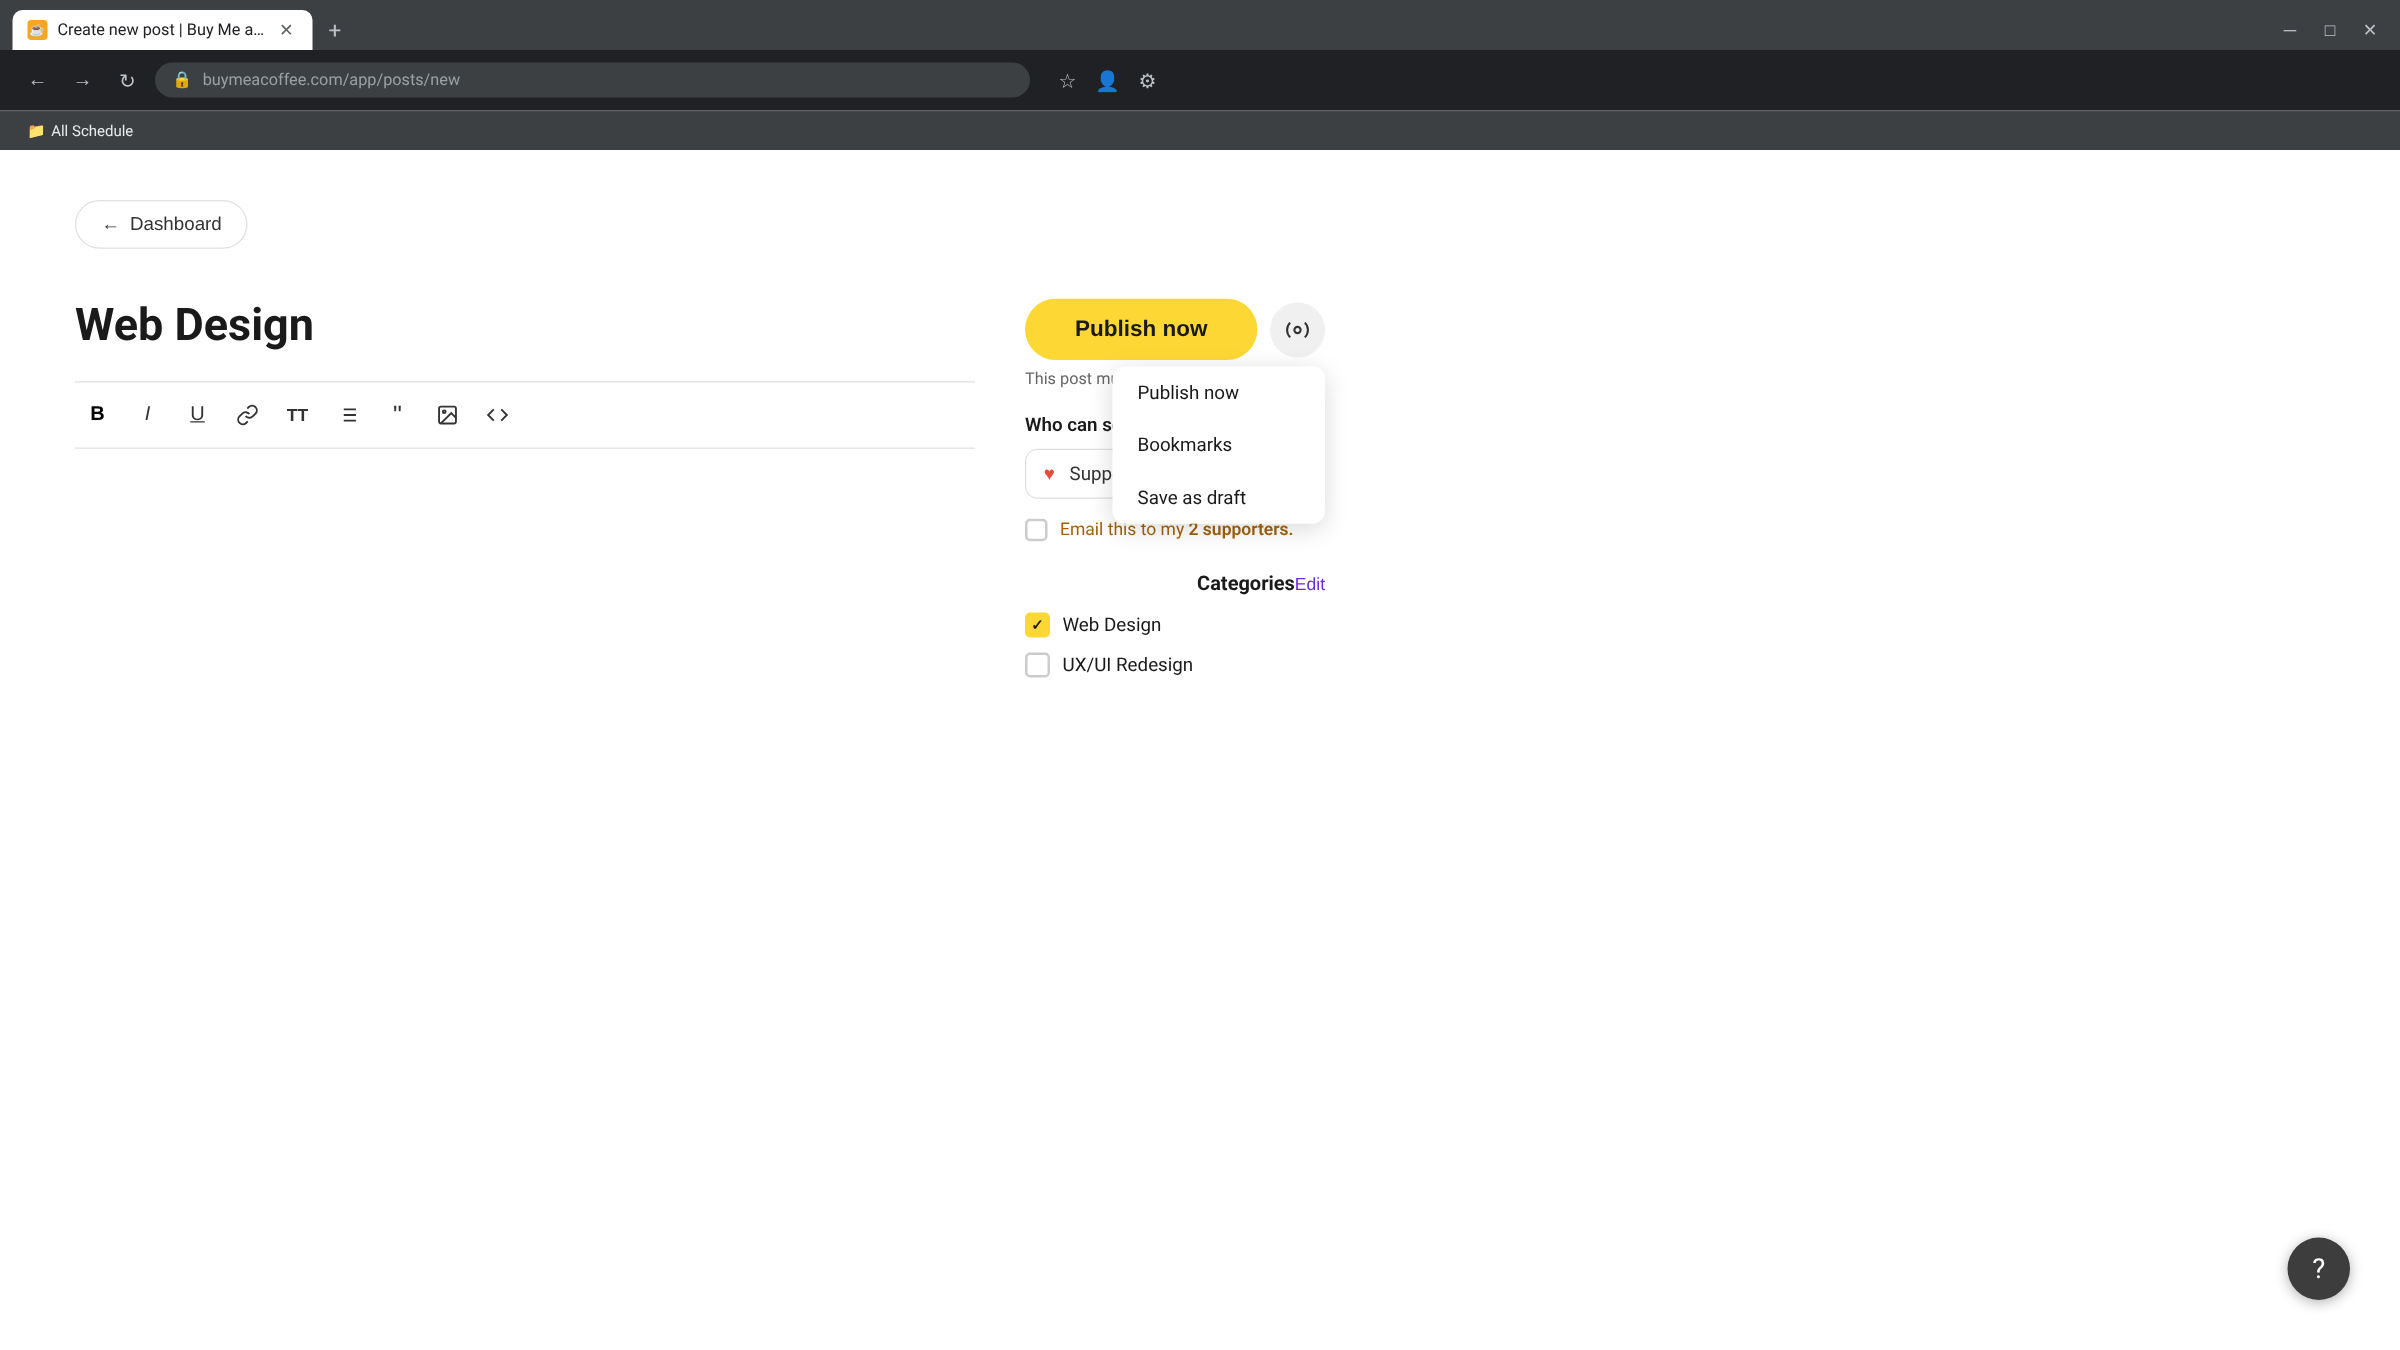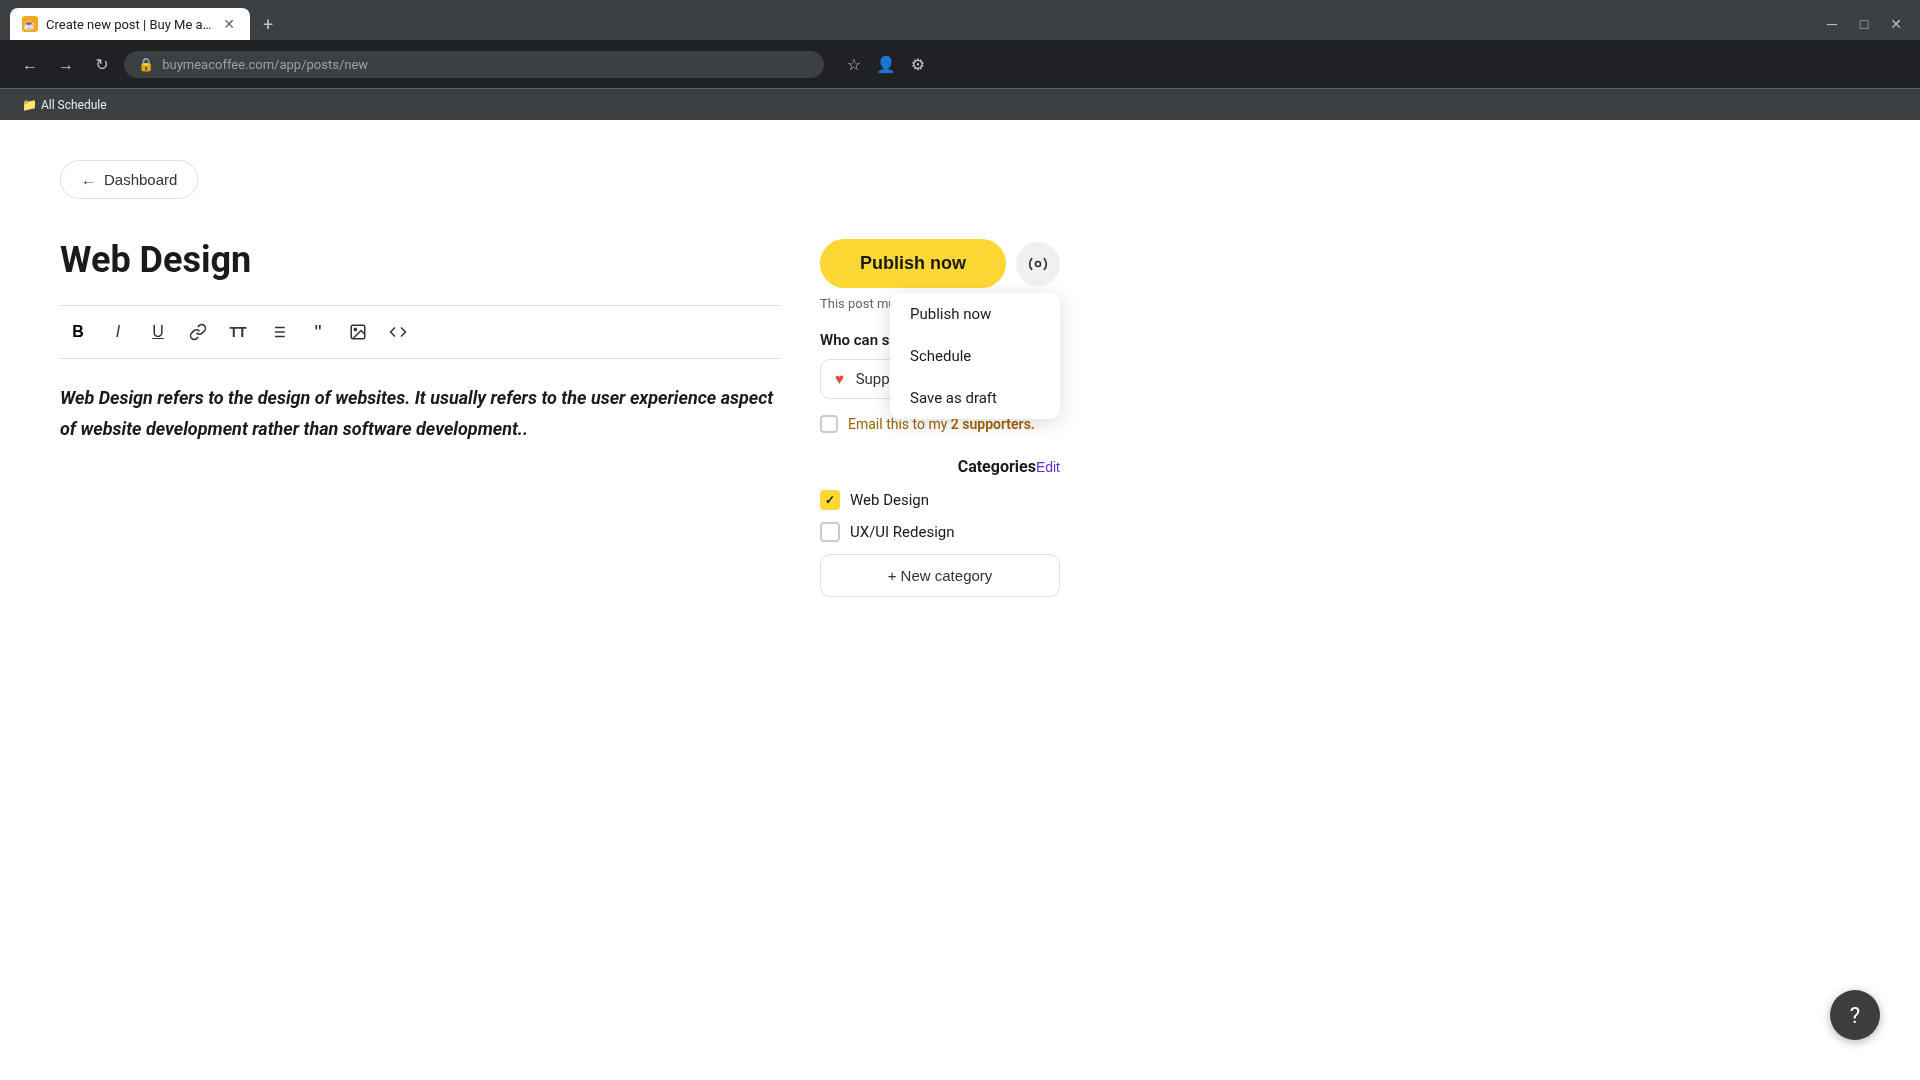--- a/index.html
+++ b/index.html
@@ -390,36 +390,35 @@
             </svg>
         </button>
         <button class="toolbar-btn">
           <svg width="18" height="18" viewBox="0 0 24 24" fill="none" stroke="currentColor" stroke-width="2">
               <polyline points="16 18 22 12 16 6"></polyline>
               <polyline points="8 6 2 12 8 18"></polyline>
             </svg>
         </button>
       </div>
 
-      <div class="post-body" contenteditable="true" style="">Web Design refers to the design of websites. It usually refers to the user experience aspect of website development rather than software development..</div>
     </div>
 
     <div class="right-panel">
       <div class="publish-row">
         <button class="publish-btn">Publish now</button>
         <button class="settings-btn">
           <svg width="20" height="20" viewBox="0 0 24 24" fill="none" stroke="currentColor" stroke-width="2">
               <circle cx="12" cy="12" r="3"></circle>
               <path d="M19.07 4.93a10 10 0 0 1 0 14.14M4.93 4.93a10 10 0 0 0 0 14.14"></path>
             </svg>
         </button>
 
         <div class="dropdown-menu">
           <div class="dropdown-item">Publish now</div>
-          <div class="dropdown-item">Schedule</div>
+          <div class="dropdown-item">Bookmarks</div>
           <div class="dropdown-item">Save as draft</div>
         </div>
       </div>
 
       <div class="publish-note">This post must follow the</div>
 
       <div class="section-label">Who can see this po</div>
 
       <div class="visibility-select">
         <span>
@@ -444,20 +443,19 @@
       <div class="category-item">
         <div class="cat-checkbox checked"></div>
         <span class="cat-label">Web Design</span>
       </div>
 
       <div class="category-item">
         <div class="cat-checkbox unchecked"></div>
         <span class="cat-label">UX/UI Redesign</span>
       </div>
 
-      <button class="new-category-btn">+ New category</button>
     </div>
   </div>
 </div>
 
 <div class="help-btn">
   <span>?</span>
 </div>
 
 </body></html>

